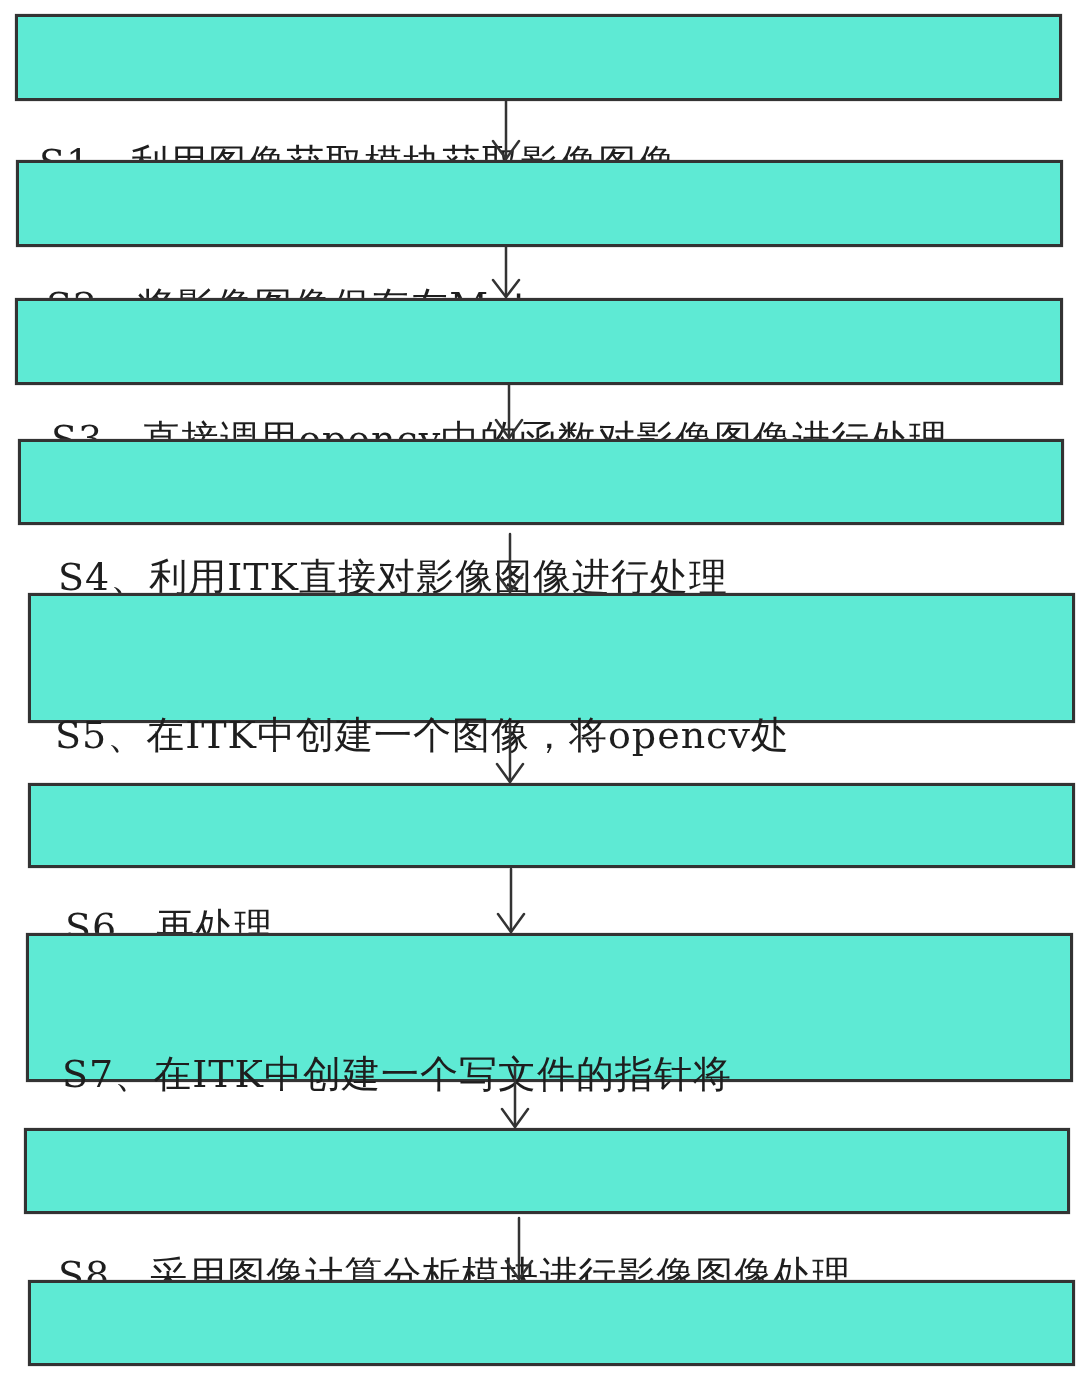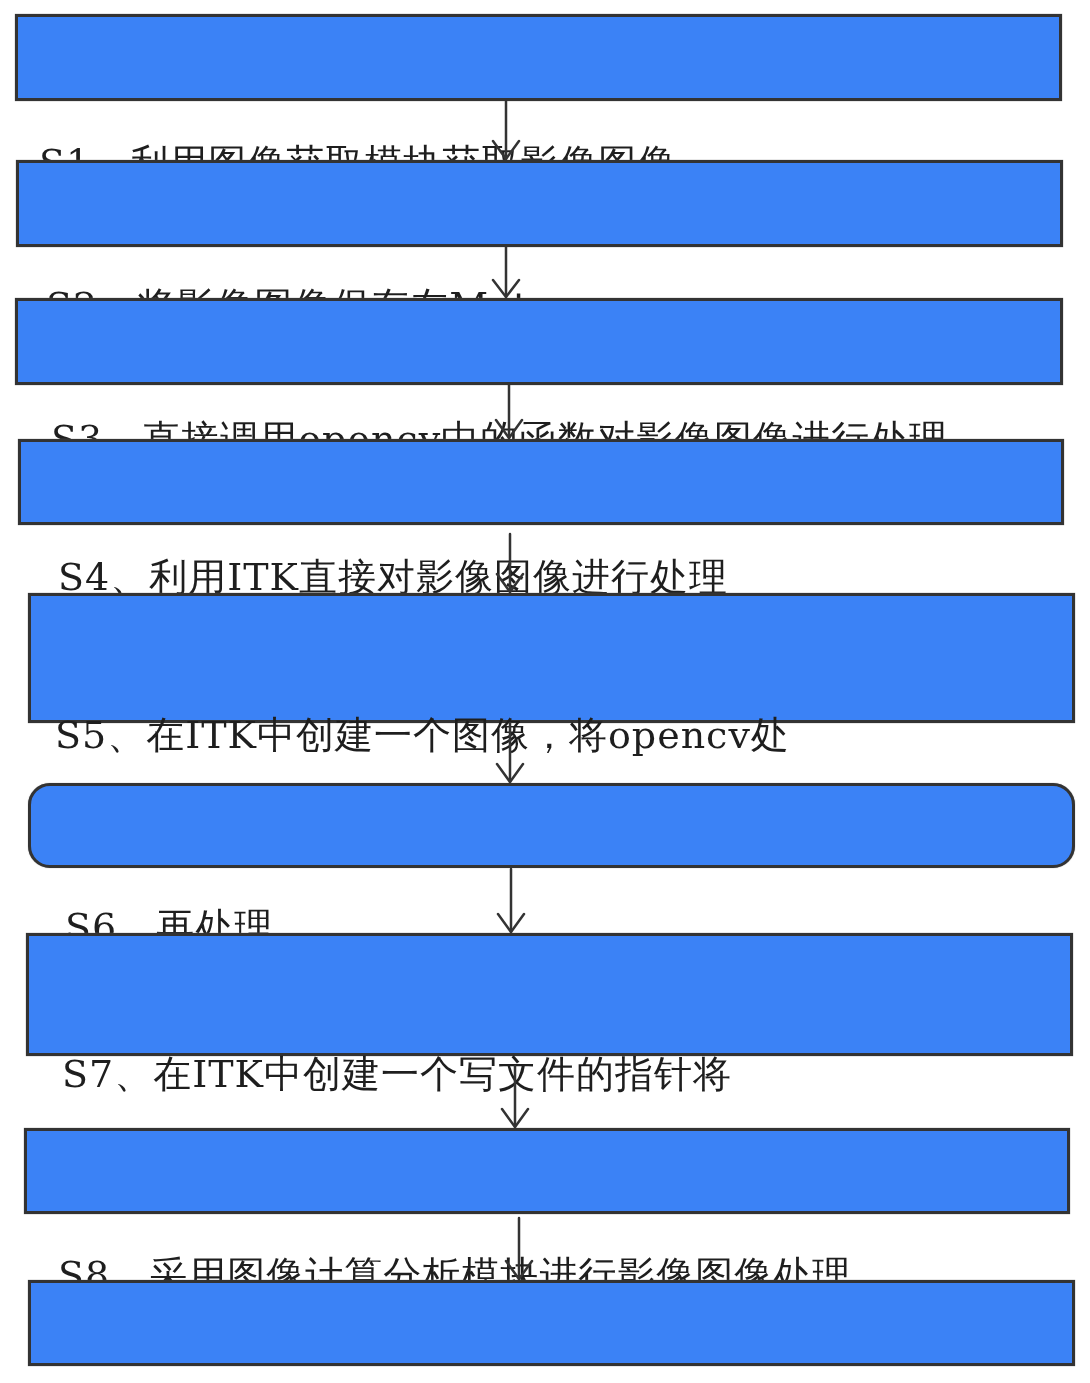--- a/index.html
+++ b/index.html
@@ -19,21 +19,21 @@
       position: absolute;
       left: 0; top: 0;
       width: 1090px;
       height: 1383px;
     }
     .step-box {
       position: absolute;
       box-sizing: border-box;
       border: 3px solid #333333;
       box-shadow: 0 0 1px #777777;
-      background: #3b82f6;
+      background: #5eead4;
       padding-left: 33px;
     }
     .step-text {
       position: absolute;
       left: 0; top: 0;
       font-size: 38px;
       line-height: 54px;
       white-space: pre;
       letter-spacing: 1px;
       color: #1e1e1e;
@@ -77,27 +77,27 @@
       <span class="line">S4、利用ITK直接对影像图像进行处理</span>
     </div>
   </div>
 
   <div class="step-box" style="left:28px; top:593px; width:1047px; height:130px;">
     <div class="step-text" style="left:24px; top:4px;">
       <span class="line">S5、在ITK中创建一个图像，将opencv处</span>
     </div>
   </div>
 
-  <div class="step-box" style="left:28px; top:783px; width:1047px; height:85px;border-radius:22px;">
+  <div class="step-box" style="left:28px; top:783px; width:1047px; height:85px;">
     <div class="step-text" style="left:34px; top:6px;">
       <span class="line">S6、再处理</span>
     </div>
   </div>
 
-  <div class="step-box" style="left:26px; top:933px; width:1047px; height:123px;">
+  <div class="step-box" style="left:26px; top:933px; width:1047px; height:149px;">
     <div class="step-text" style="left:33px; top:3px;">
       <span class="line">S7、在ITK中创建一个写文件的指针将</span>
     </div>
   </div>
 
   <div class="step-box" style="left:24px; top:1128px; width:1046px; height:86px;">
     <div class="step-text" style="left:31px; top:9px;">
       <span class="line">S8、采用图像计算分析模块进行影像图像处理</span>
     </div>
   </div>

